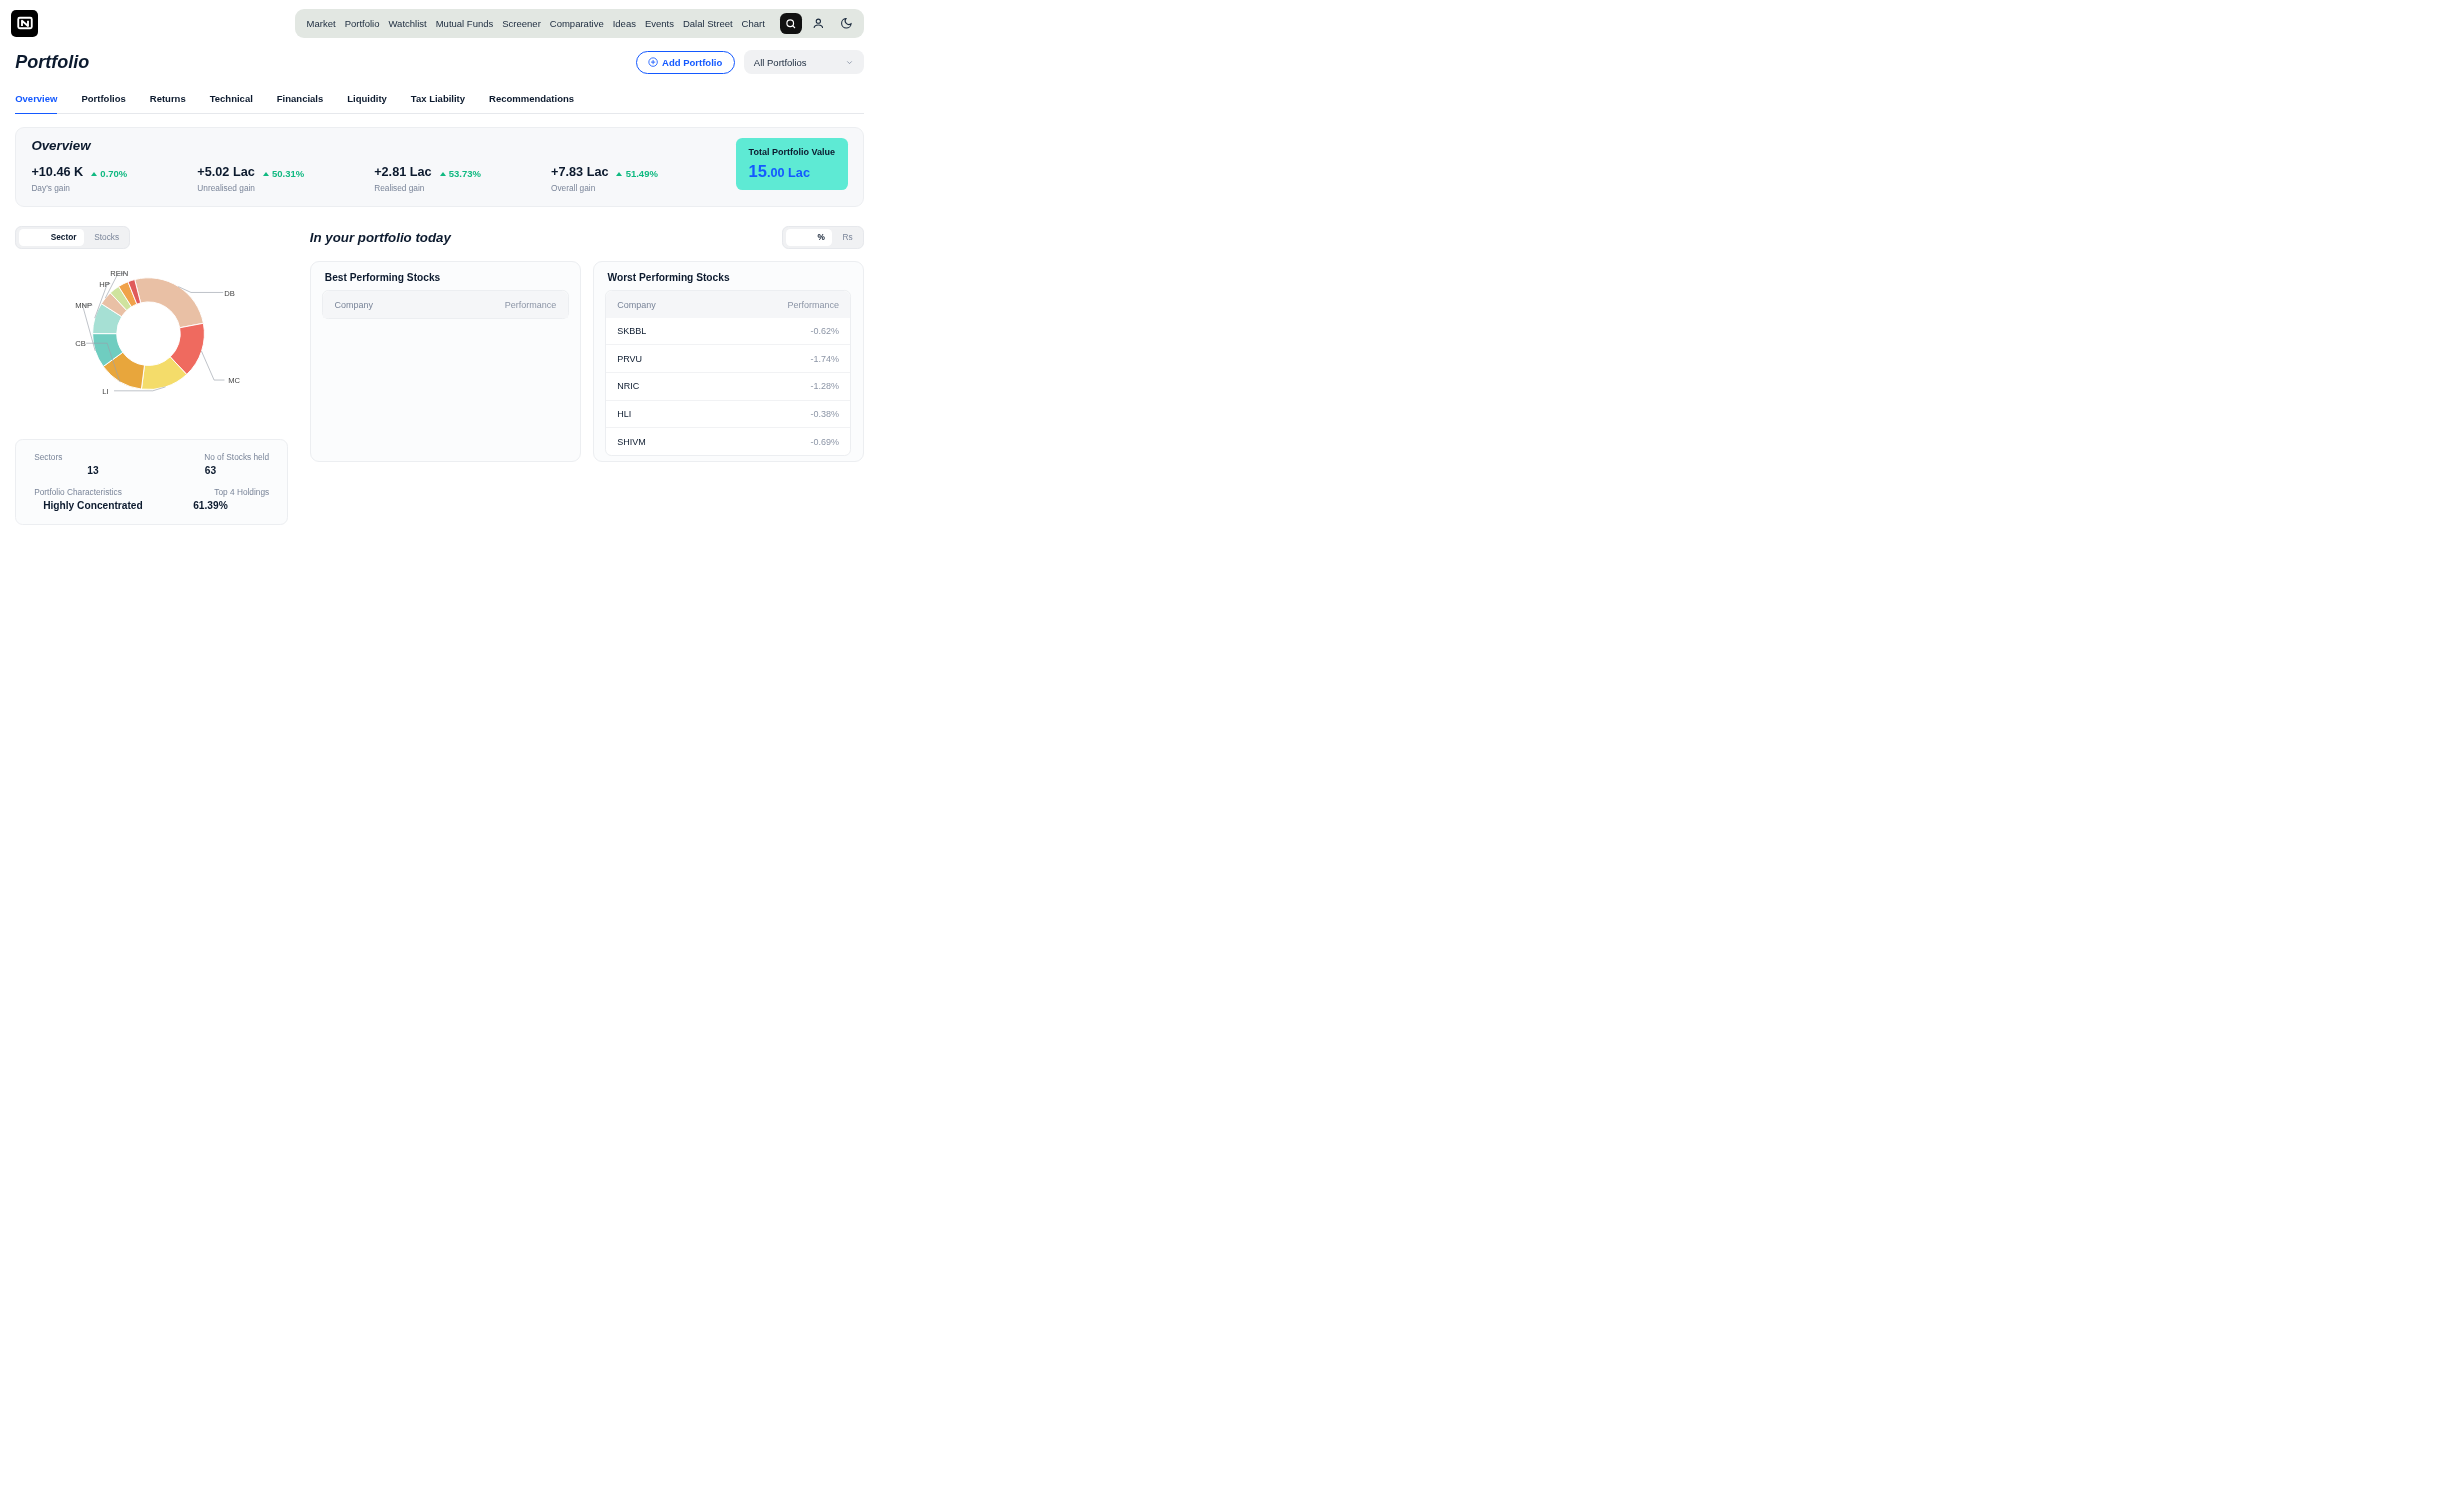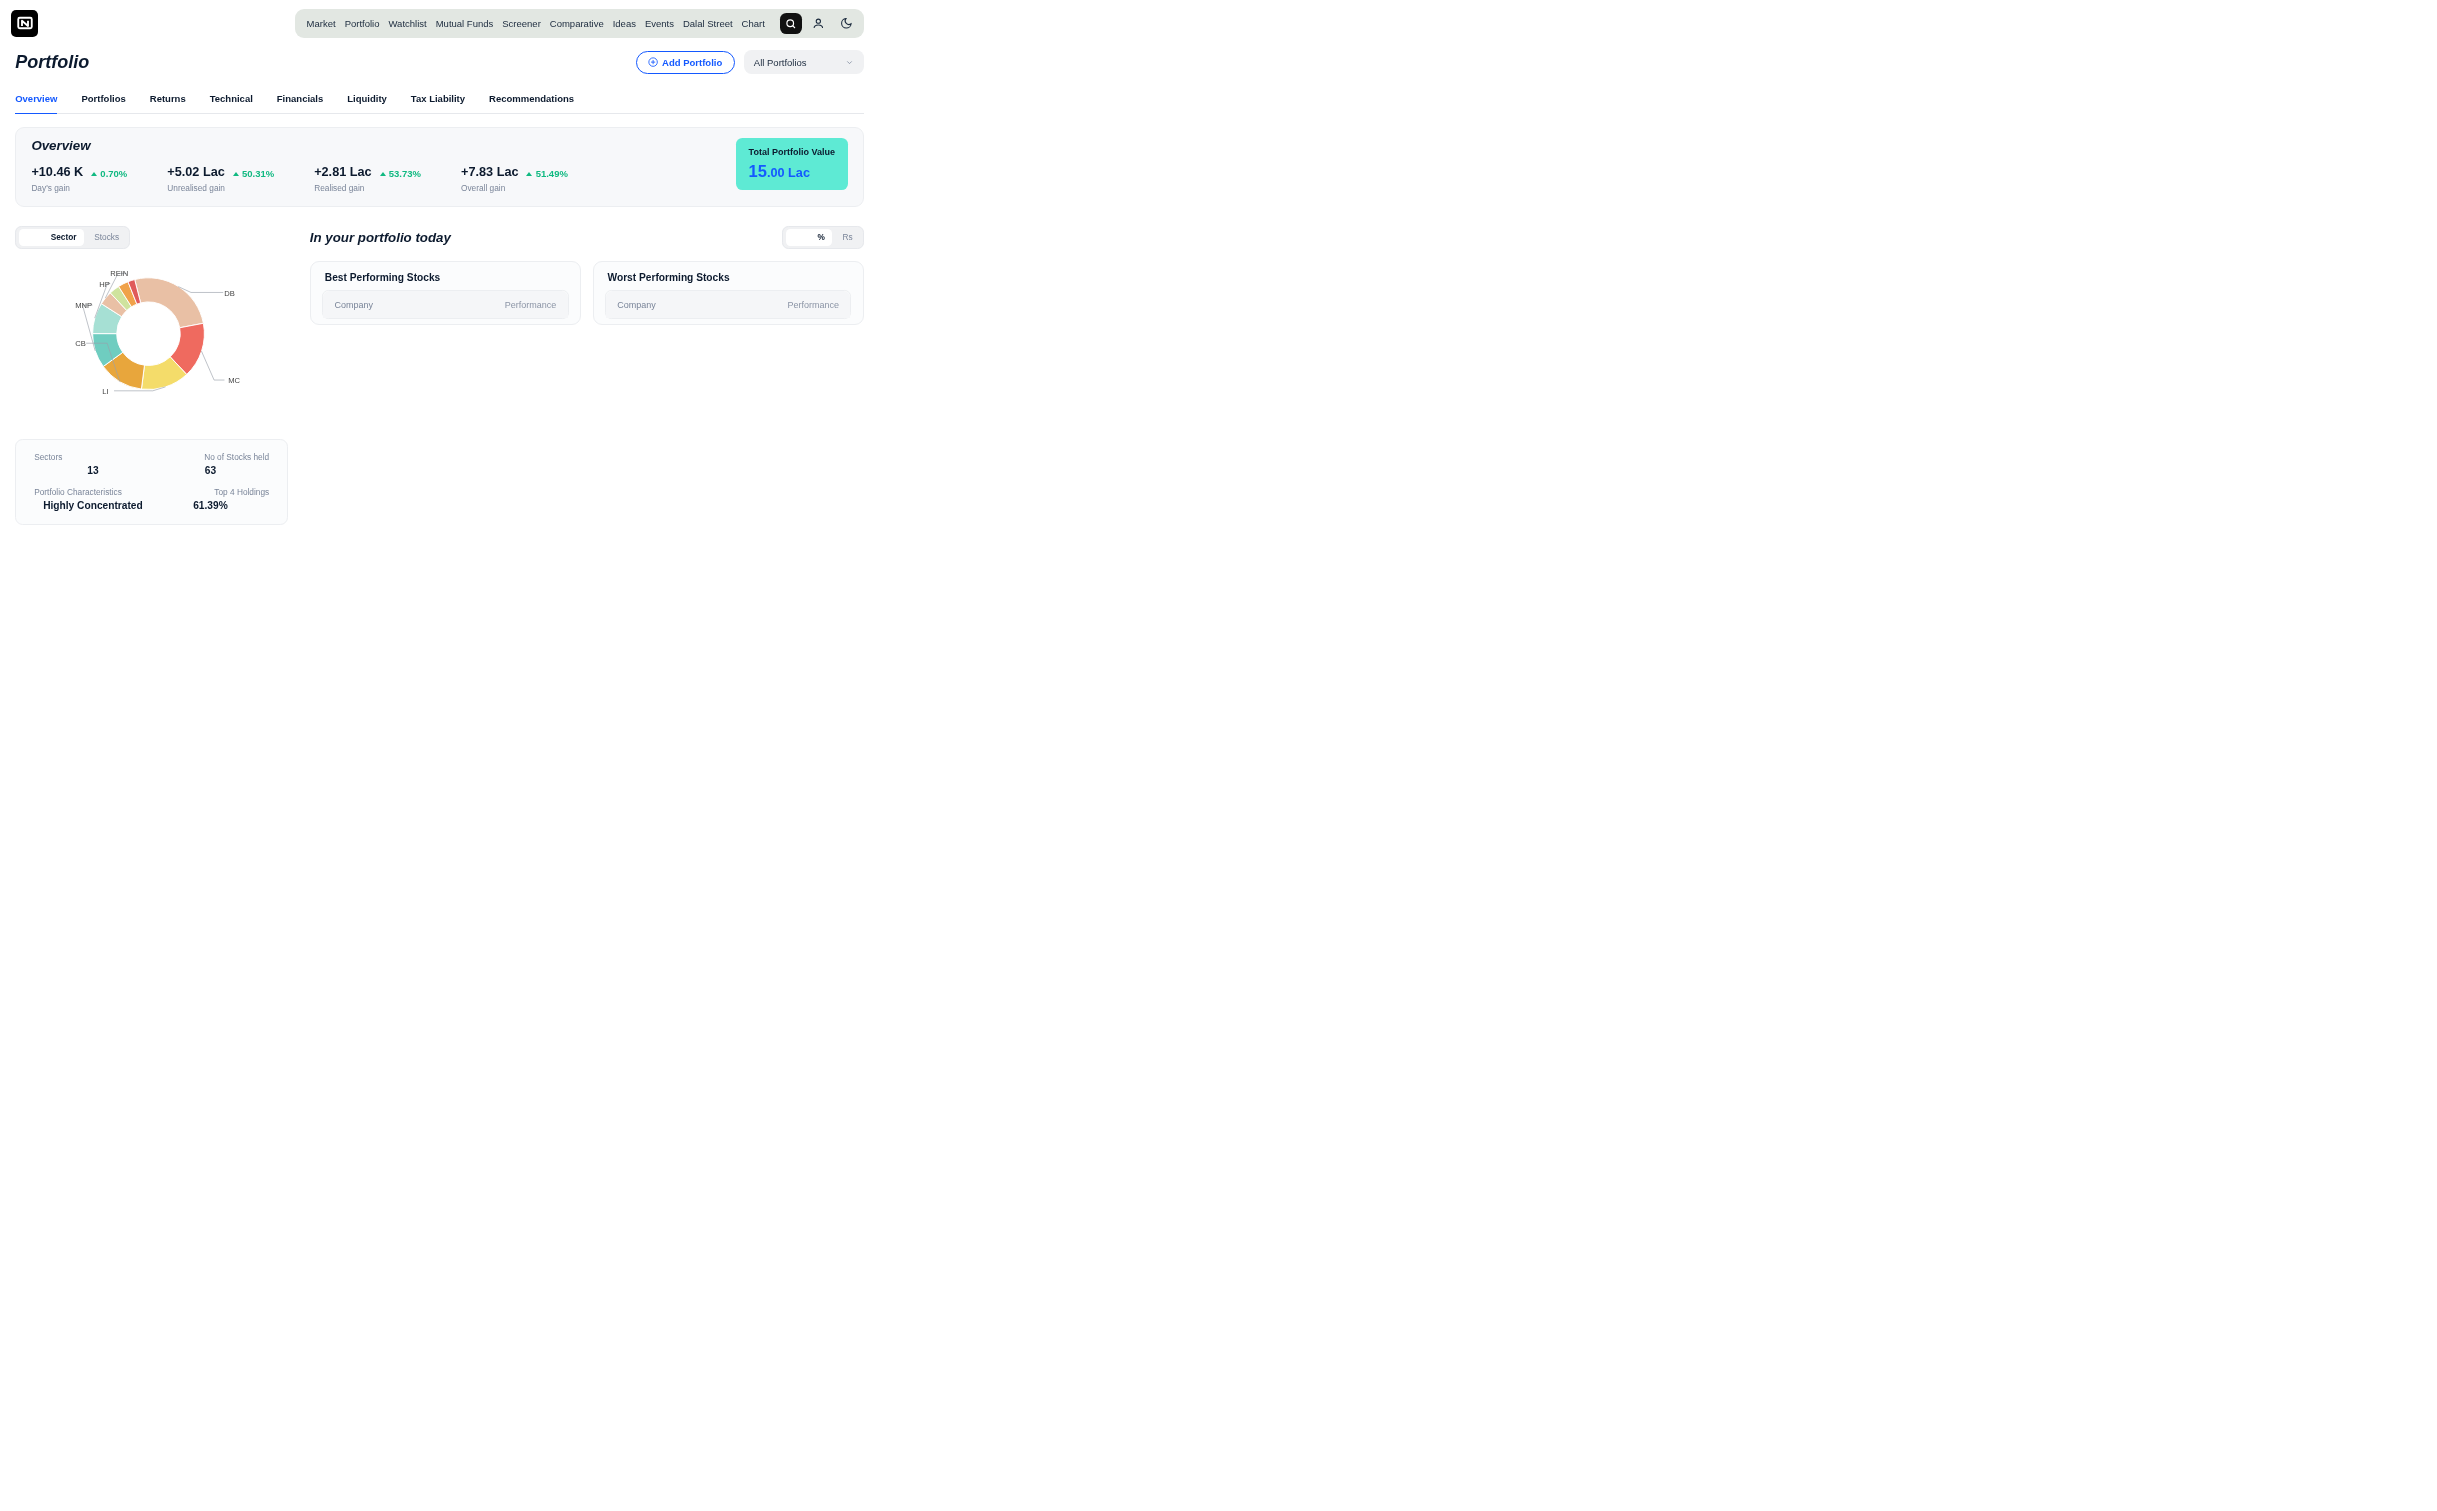--- a/index.html
+++ b/index.html
@@ -93,21 +93,21 @@
   }
   .overview-card {
     margin-top: 12.7px;
     background: #f7f8fa;
     border: 0.6px solid #eceef1;
     border-radius: 9px;
     padding: 10.2px 15.2px 12.7px 15.2px;
     display:flex; align-items:flex-start;
   }
   .ov-title { font-size: 13.3px; font-style: italic; font-weight: 800; color:#0c1a2e;}
-  .ov-metrics { display:flex; gap: 40px; margin-top:11.4px;align-items:flex-end;}
+  .ov-metrics { display:flex; gap: 70px; margin-top:11.4px;align-items:flex-end;}
   .ov-metric .big { font-size: 12.7px; font-weight: 800; color:#0c1a2e; display:inline-block;}
   .ov-metric .pct { color:#10b981; font-weight:700; font-size:9.5px; display:inline-flex; align-items:center; gap:1.9px; margin-left:5.1px;}
   .ov-metric .sub { font-size: 8.3px; color:#7a8599; margin-top:3.8px;}
   .tp-box {
     margin-left:auto;
     background:#5eead4;
     border-radius: 6.3px;
     padding: 9px 12.7px;
   }
   .tp-box .lbl { font-size:9px; font-weight:800; color:#0c1a2e;}
@@ -366,20 +366,42 @@
               </div>
           </div>
         </div>
         <div class="perf-card">
           <h4>Worst Performing Stocks</h4>
           <div class="perf-inner">
             <div class="perf-head">
                 <div class="c1">Company</div>
                 <div class="c2">Performance</div>
               </div>
+            <div id="worst-rows">
+                <div class="perf-row-item">
+                  <div class="c1">SKBBL</div>
+                  <div class="c2">-0.62%</div>
+                </div>
+                <div class="perf-row-item">
+                  <div class="c1">PRVU</div>
+                  <div class="c2">-1.74%</div>
+                </div>
+                <div class="perf-row-item">
+                  <div class="c1">NRIC</div>
+                  <div class="c2">-1.28%</div>
+                </div>
+                <div class="perf-row-item">
+                  <div class="c1">HLI</div>
+                  <div class="c2">-0.38%</div>
+                </div>
+                <div class="perf-row-item">
+                  <div class="c1">SHIVM</div>
+                  <div class="c2">-0.69%</div>
+                </div>
+              </div>
           </div>
         </div>
       </div>
     </div>
   </div>
 
   <div class="bottom-row">
     <div style="flex:1">
         <div class="sec-title">Portfolio Stock Events</div>
       </div>

